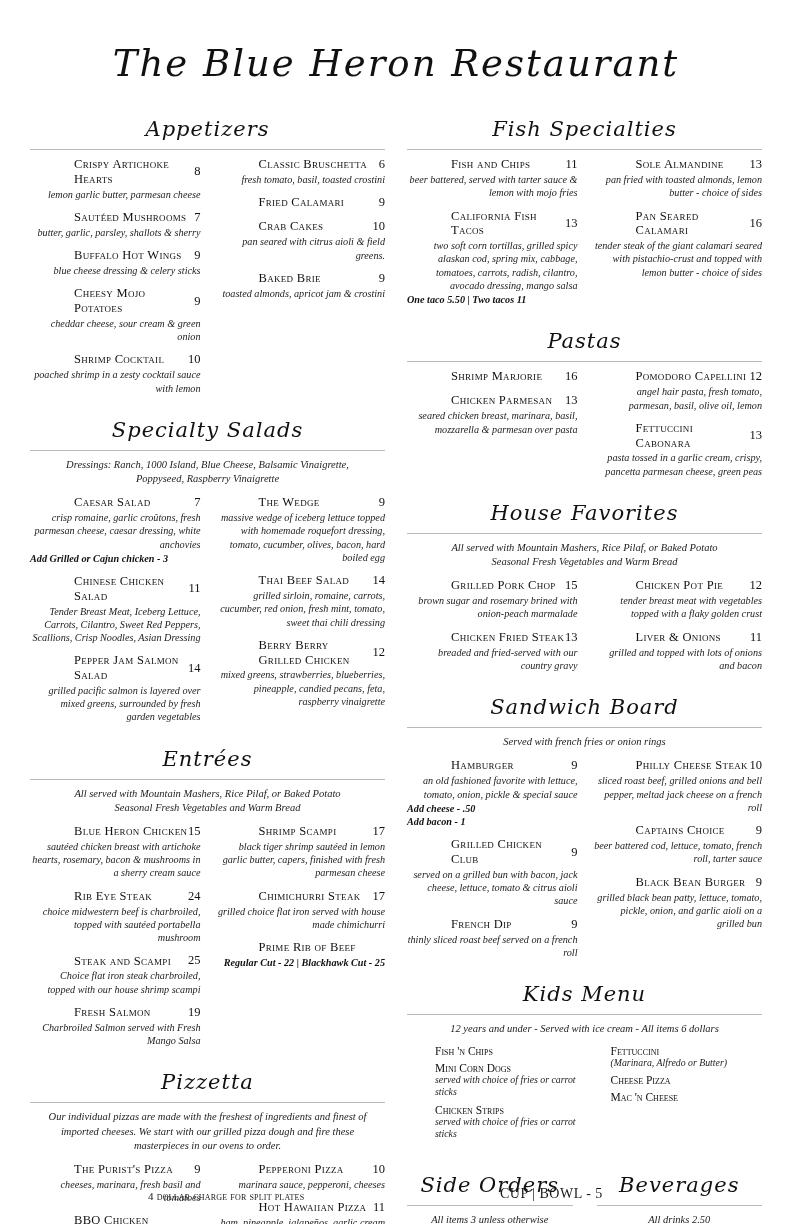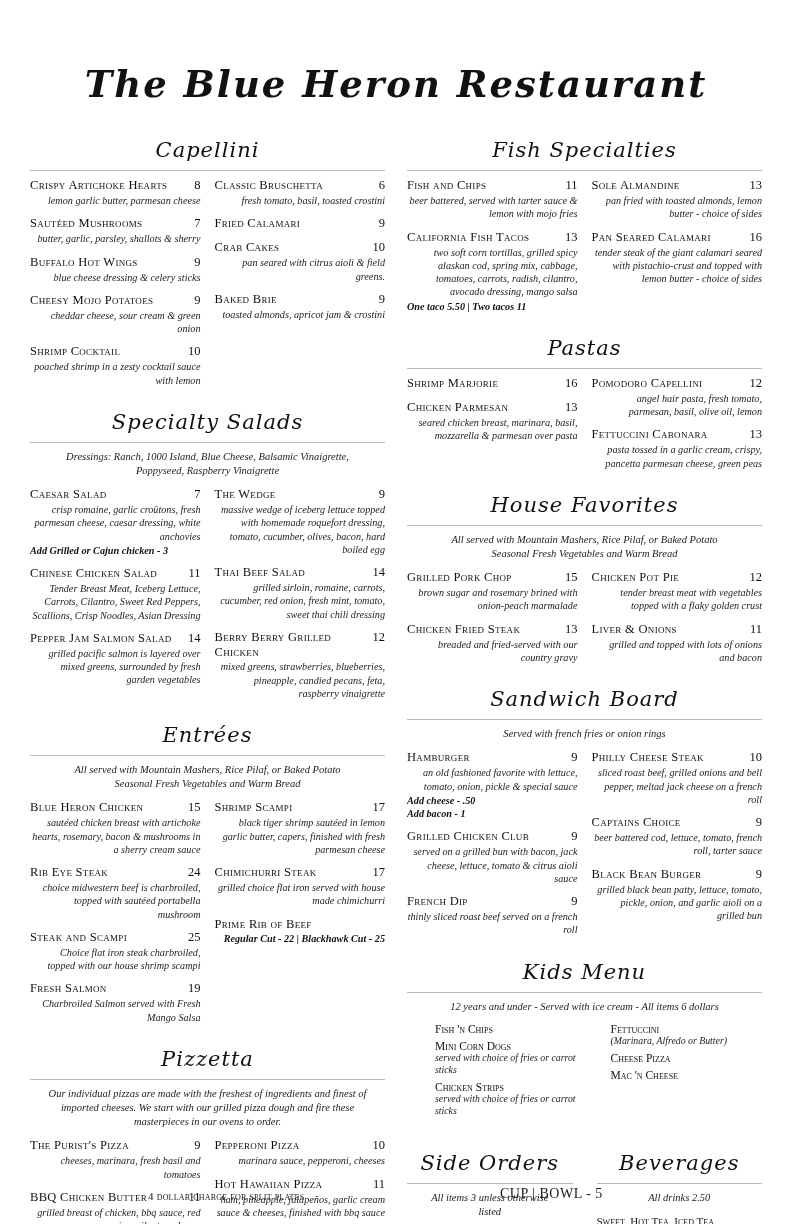--- a/index.html
+++ b/index.html
@@ -21,22 +21,22 @@
     padding: 0;
     box-sizing: border-box;
     position: relative;
   }
   .restaurant-title {
     text-align: center;
     font-family: "DejaVu Serif", serif;
     font-style: italic;
     font-size: 37px;
     letter-spacing: 2px;
-    padding-top: 62px;
-    font-weight: bold;
+    padding-top: 42px;
+    font-weight: normal;
     color: #111;
   }
   .columns {
     display: flex;
     padding: 18px 30px 0 30px;
     box-sizing: border-box;
     gap: 22px;
   }
   .col {
     width: 366px;
@@ -70,22 +70,23 @@
   }
   .subcol {
     flex: 1 1 0;
     min-width: 0;
   }
   .item {
     margin-bottom: 9px;
   }
   .item-head {
     display: flex;
-    align-items: flex-start;
+    align-items: center;
     justify-content: space-between;
+    margin-left: 44px;
   }
   .item-name {
     font-variant: small-caps;
     font-size: 12.5px;
     letter-spacing: 0.3px;
     line-height: 1.18;
     color: #111;
   }
   .item-price {
     font-variant: small-caps;
@@ -161,21 +162,21 @@
 
 <div class="page">
 
   <div class="restaurant-title">The Blue Heron Restaurant</div>
 
   <div class="columns">
 
     <div class="col">
 
       <div>
-        <div class="section-head">Capellini</div>
+        <div class="section-head">Appetizers</div>
         <hr class="hr-thin">
         <div class="two-cols">
           <div class="subcol">
             <div class="item">
               <div class="item-head">
                   <span class="item-name">Crispy Artichoke Hearts</span>
                   <span class="item-price">8</span>
                 </div>
               <div class="item-desc">lemon garlic butter, parmesan cheese</div>
             </div>

